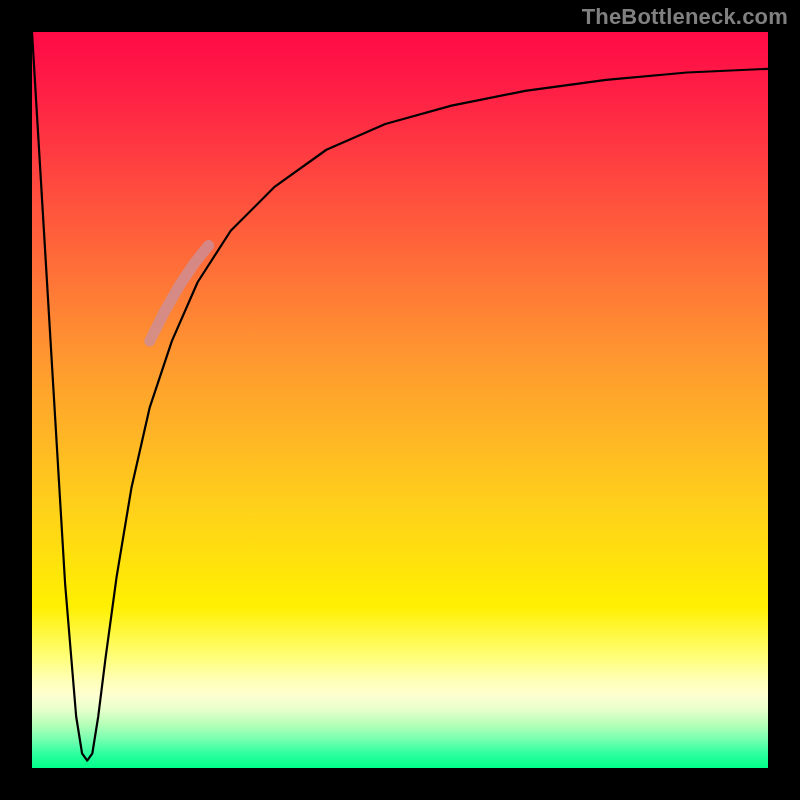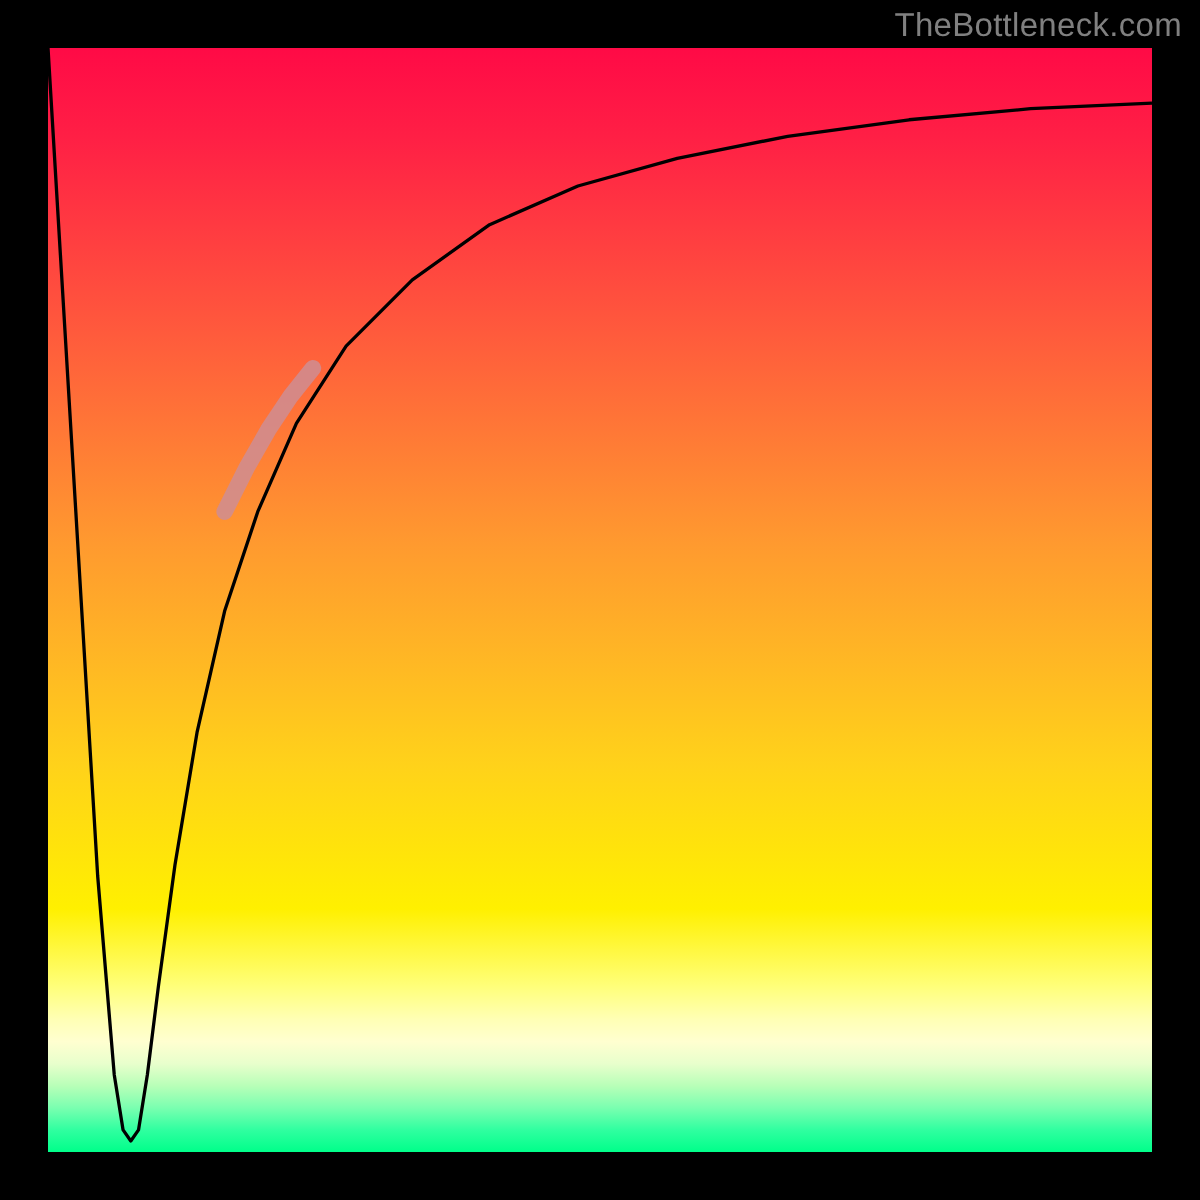--- a/index.html
+++ b/index.html
@@ -17,21 +17,21 @@
     height: 800px;
     background: #000;
   }
   .watermark {
     position: absolute;
     top: 4px;
     right: 12px;
     color: #808080;
     font-size: 22px;
     letter-spacing: 0.2px;
-    font-weight: 400;
+    font-weight: 700;
     z-index: 10;
   }
   .plot-frame {
     position: absolute;
     left: 32px;
     top: 32px;
     width: 736px;
     height: 736px;
   }
   .gradient-bg {

